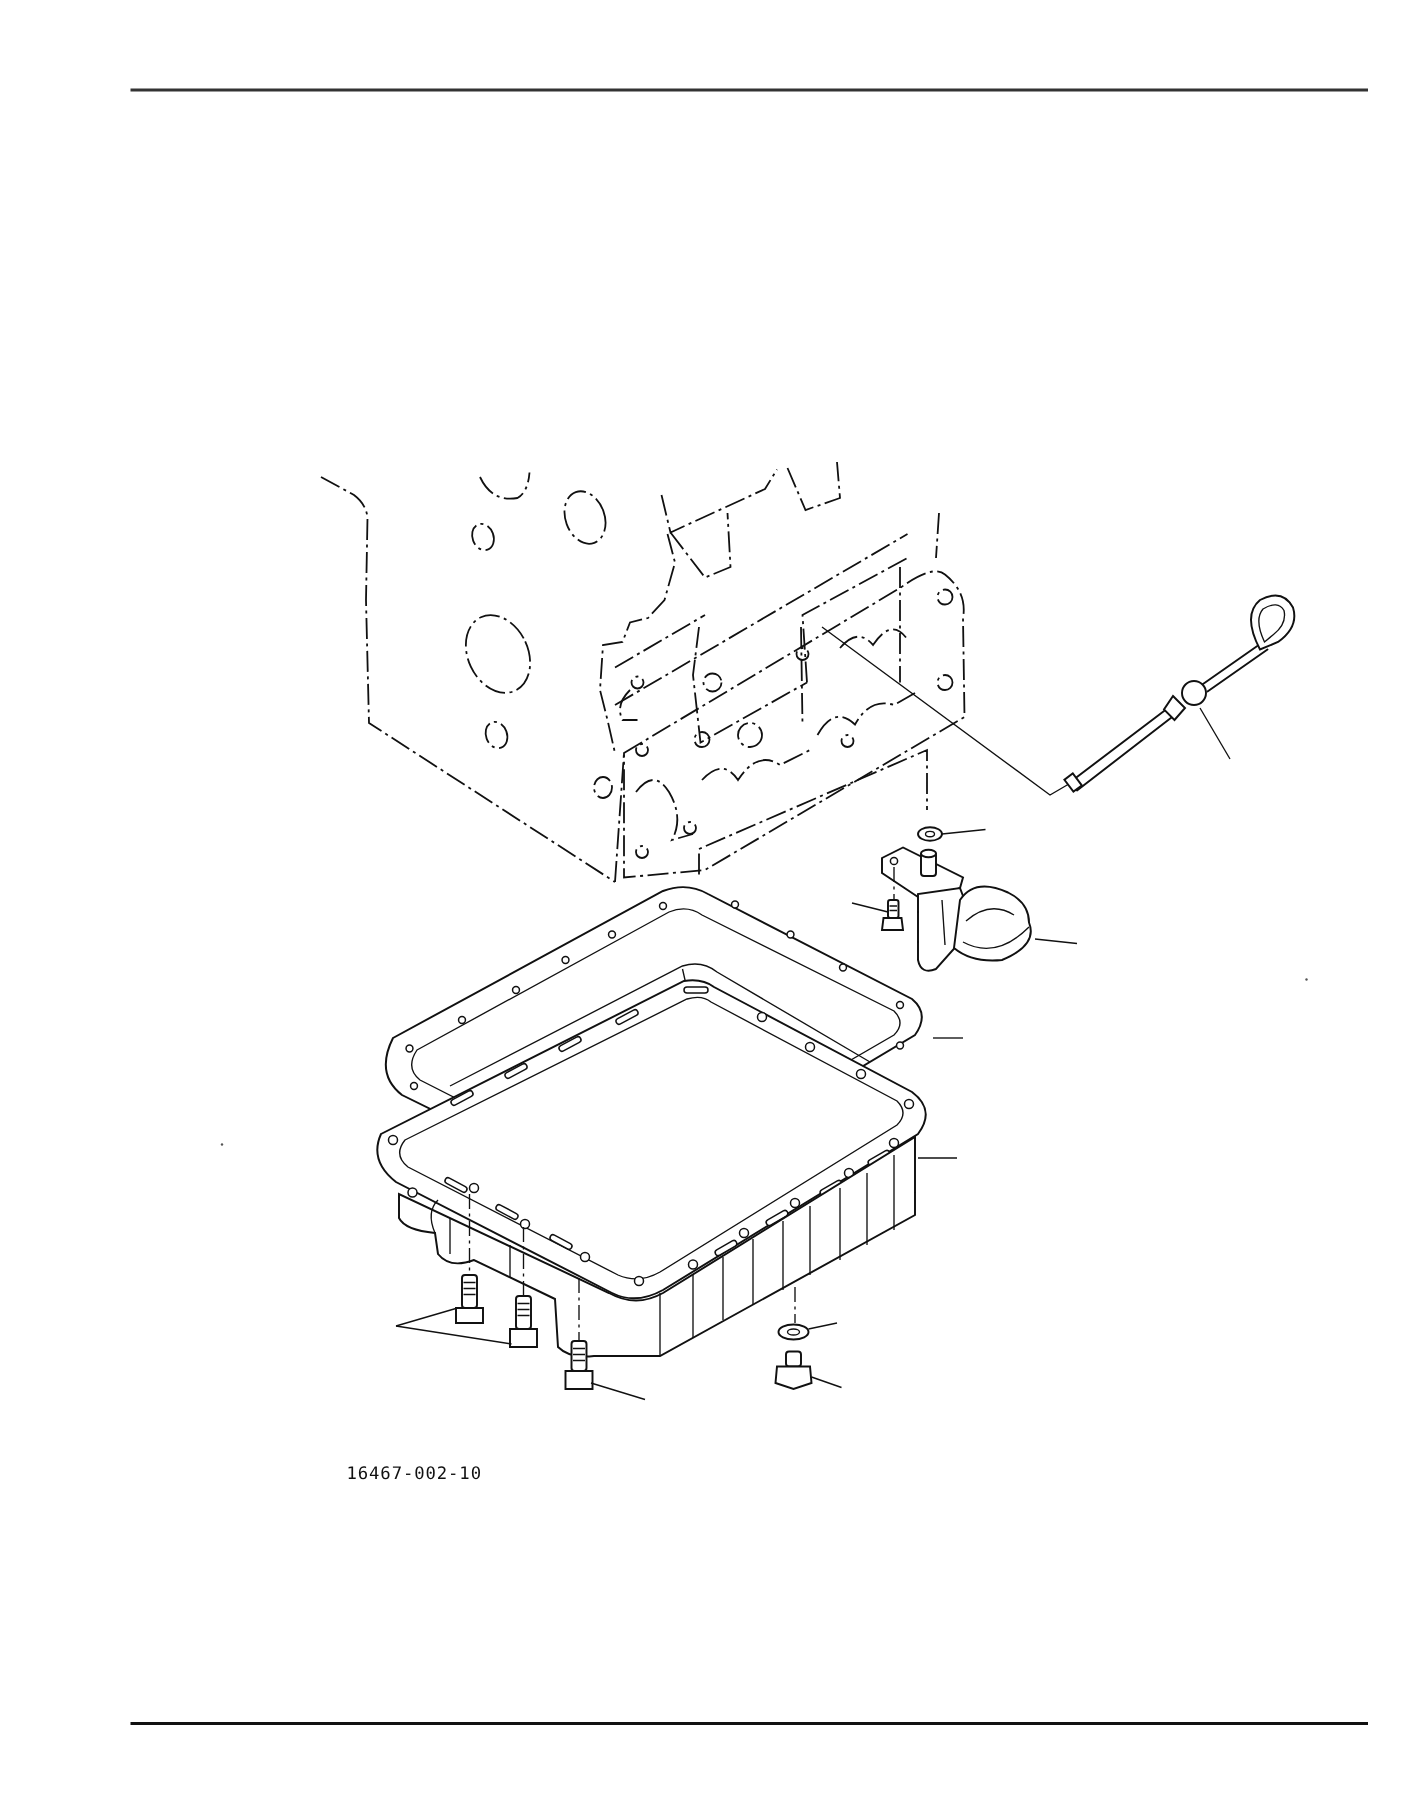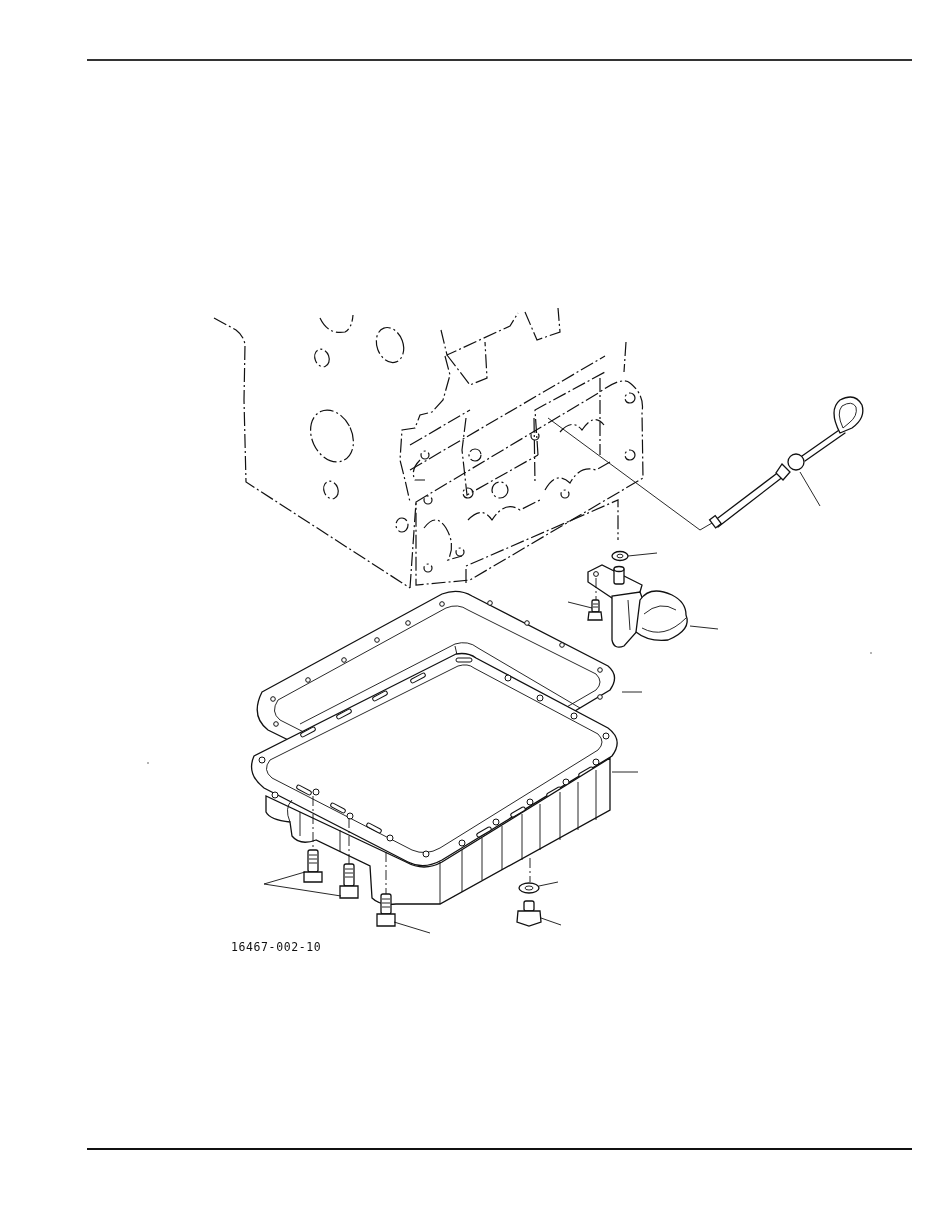--- a/index.html
+++ b/index.html
@@ -2,21 +2,21 @@
 <html><head>
 <meta charset="utf-8">
 <style>
   html, body { margin: 0; padding: 0; background: #ffffff; }
   body { width: 935px; height: 1210px; position: relative; overflow: hidden;
          font-family: "DejaVu Sans Mono", monospace; }
   .rule { position: absolute; left: 87px; width: 825px; height: 2px; }
   .rule.top { top: 59px; background: #333333; }
   .rule.bottom { top: 1148px; background: #111111; }
   #figure { position: absolute; left: 0; top: 0; width: 935px; height: 1210px; }
-  .fig-id { position: absolute; left: 231px; top: 940px; font-size: 11.5px;
+  .fig-id { position: absolute; left: 231px; top: 975px; font-size: 11.5px;
             letter-spacing: 0.6px; color: #111; font-family: "DejaVu Sans Mono", monospace; }
   svg .ph { fill: none; stroke: #111; stroke-width: 1.2; stroke-dasharray: 14 3 2 3; }
   svg .ln { fill: none; stroke: #111; stroke-width: 1.3; stroke-linejoin: round; stroke-linecap: round; }
   svg .thin { fill: none; stroke: #111; stroke-width: 0.9; }
   svg .fillw { fill: #fff; stroke: #111; stroke-width: 1.3; }
   svg .hole { fill: #fff; stroke: #111; stroke-width: 1; }
   svg .lead { fill: none; stroke: #111; stroke-width: 0.9; }
   svg .dash { fill: none; stroke: #111; stroke-width: 0.9; stroke-dasharray: 10 3 2 3; }
   svg .speck { fill: #555; }
 </style>

